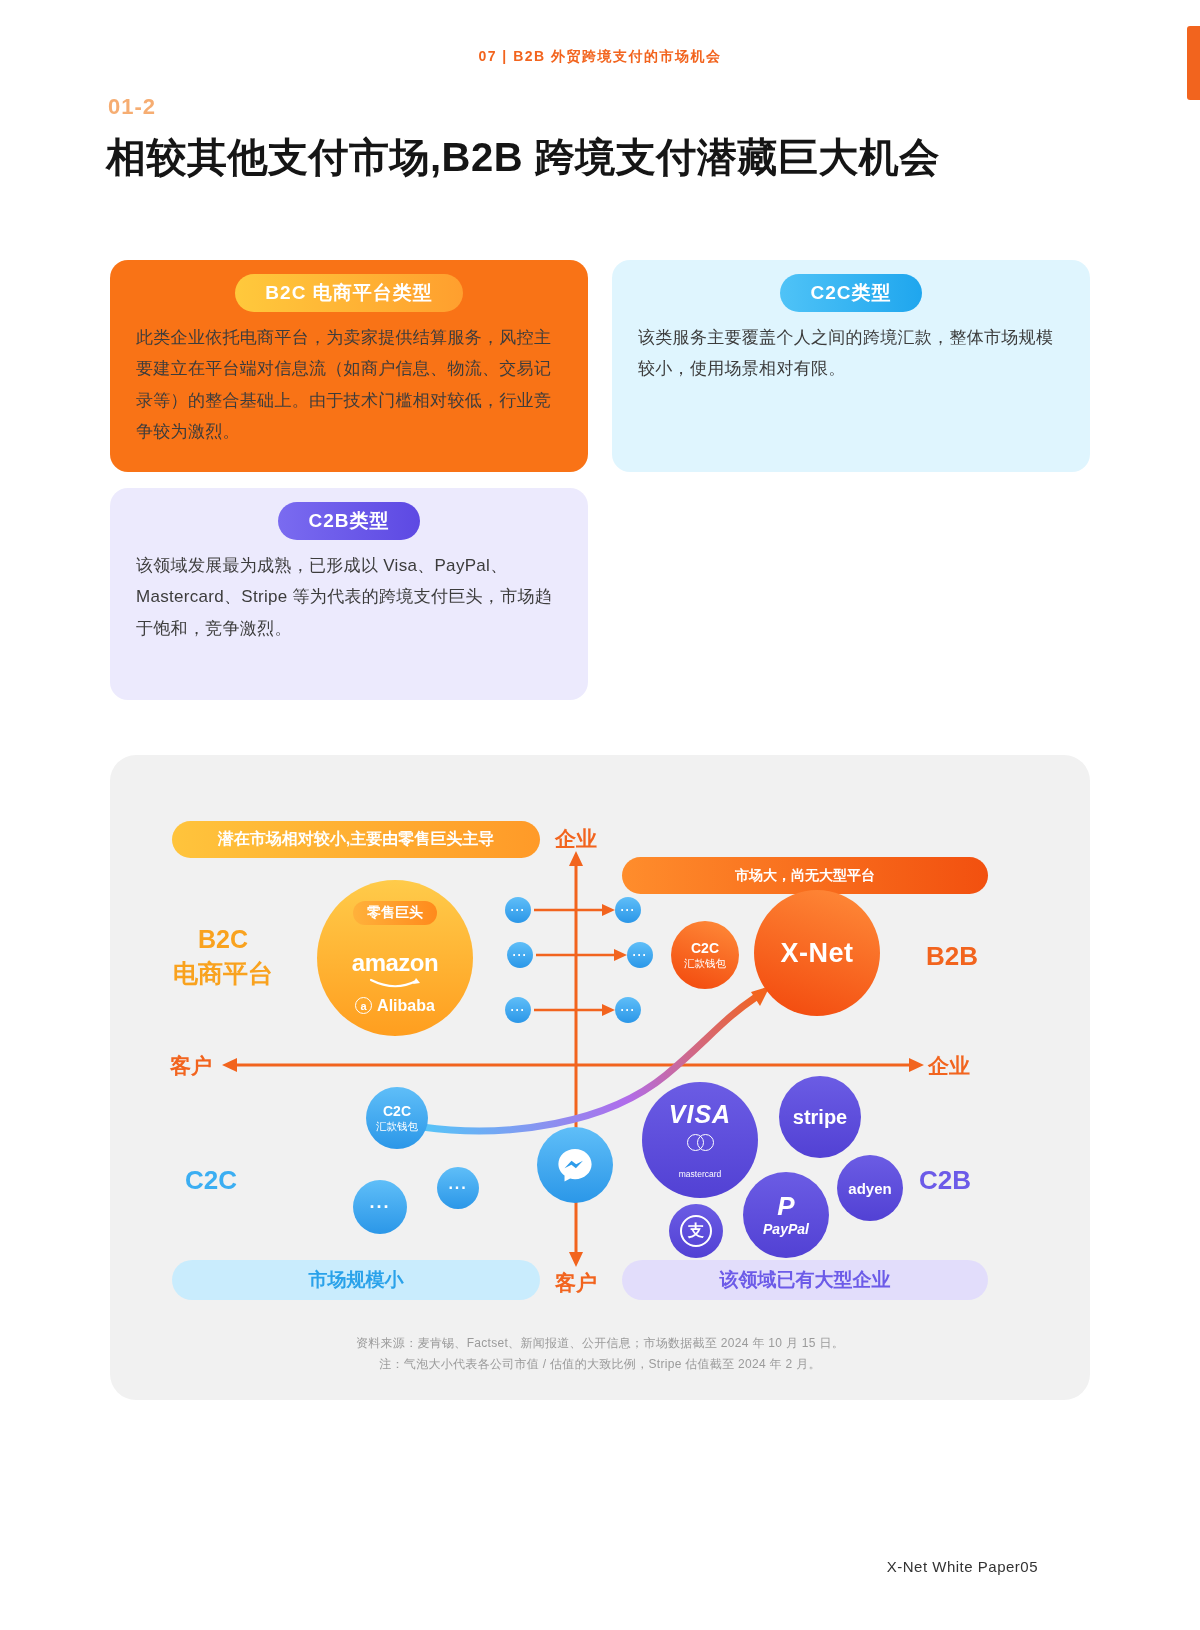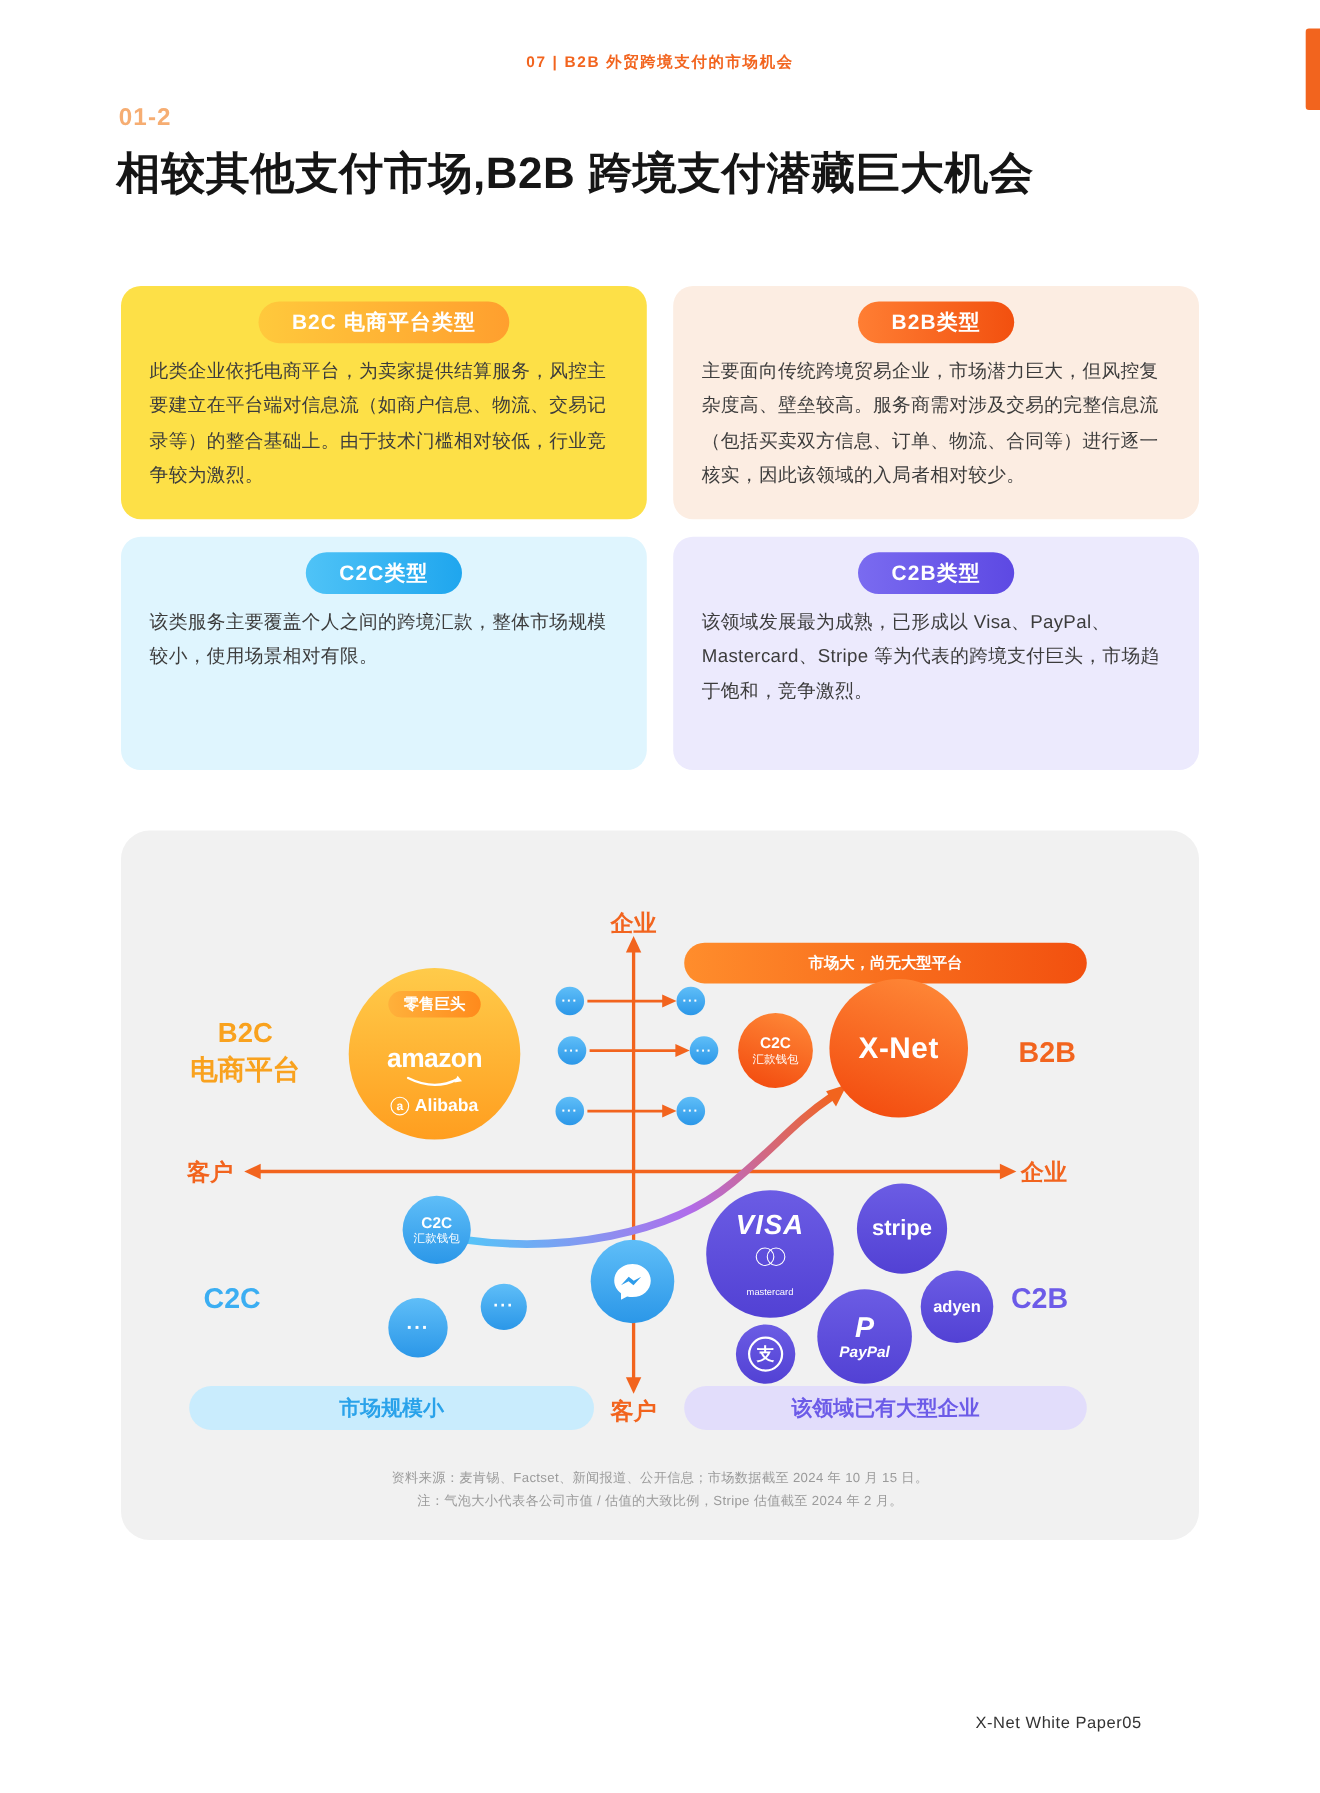--- a/index.html
+++ b/index.html
@@ -12,21 +12,21 @@
     position:absolute; top:48px; left:0; width:100%; text-align:center;
     color:#F2641E; font-size:14px; font-weight:bold; letter-spacing:1.5px;
   }
   .edge-tab { position:absolute; top:26px; right:0; width:13px; height:74px; background:#F2641E; border-radius:3px 0 0 3px; }
   .section-no { position:absolute; top:94px; left:108px; color:#F6AD72; font-size:22px; font-weight:bold; letter-spacing:1px; }
   .page-title { position:absolute; top:130px; left:106px; width:1000px; color:#151515; font-size:40px; font-weight:bold; letter-spacing:0.5px; }
   .intro { position:absolute; top:212px; left:108px; font-size:17px; color:#3A3A3A; letter-spacing:0.5px; }
 
   .cards { position:absolute; top:260px; left:110px; width:980px; display:grid; grid-template-columns:1fr 1fr; gap:16px 24px; }
   .card { border-radius:18px; padding:14px 26px 14px; min-height:212px; }
-  .card-b2c { background:#fde047; }
+  .card-b2c { background:#f97316; }
   .card-b2b { background:#FCEDE2; }
   .card-c2c { background:#DFF5FE; }
   .card-c2b { background:#ECEAFD; }
   .pill { display:block; width:max-content; margin:0 auto 10px; padding:6px 30px; border-radius:999px; color:#fff; font-size:19px; font-weight:bold; letter-spacing:1px; }
   .pill-yellow { background:linear-gradient(90deg,#FFC93C,#FF9F2E); }
   .pill-orange { background:linear-gradient(90deg,#FF7E33,#F2500F); }
   .pill-blue   { background:linear-gradient(90deg,#4FC3F7,#1FA6EE); }
   .pill-purple { background:linear-gradient(90deg,#7A6BF0,#5D49E3); }
   .card-body { font-size:17px; line-height:1.85; color:#3C3C3C; letter-spacing:0.3px; }
 
@@ -105,24 +105,20 @@
   <div class="edge-tab"></div>
 
   <div class="section-no">01-2</div>
   <h1 class="page-title">相较其他支付市场,B2B 跨境支付潜藏巨大机会</h1>
 
   <div class="cards">
     <div class="card card-b2c">
       <span class="pill pill-yellow">B2C 电商平台类型</span>
       <p class="card-body">此类企业依托电商平台，为卖家提供结算服务，风控主要建立在平台端对信息流（如商户信息、物流、交易记录等）的整合基础上。由于技术门槛相对较低，行业竞争较为激烈。</p>
     </div>
-    <div class="card card-b2b">
-      <span class="pill pill-orange">B2B类型</span>
-      <p class="card-body">主要面向传统跨境贸易企业，市场潜力巨大，但风控复杂度高、壁垒较高。服务商需对涉及交易的完整信息流（包括买卖双方信息、订单、物流、合同等）进行逐一核实，因此该领域的入局者相对较少。</p>
-    </div>
     <div class="card card-c2c">
       <span class="pill pill-blue">C2C类型</span>
       <p class="card-body">该类服务主要覆盖个人之间的跨境汇款，整体市场规模较小，使用场景相对有限。</p>
     </div>
     <div class="card card-c2b">
       <span class="pill pill-purple">C2B类型</span>
       <p class="card-body">该领域发展最为成熟，已形成以 Visa、PayPal、Mastercard、Stripe 等为代表的跨境支付巨头，市场趋于饱和，竞争激烈。</p>
     </div>
   </div>
 
@@ -149,20 +145,21 @@
       <polygon points="505,155 492,149 492,161" fill="#F2641E"></polygon>
       <line x1="426" y1="200" x2="505" y2="200" stroke="#F2641E" stroke-width="2.5"></line>
       <polygon points="517,200 504,194 504,206" fill="#F2641E"></polygon>
       <line x1="424" y1="255" x2="493" y2="255" stroke="#F2641E" stroke-width="2.5"></line>
       <polygon points="505,255 492,249 492,261" fill="#F2641E"></polygon>
 
       <path d="M 312 372 C 400 384, 498 368, 556 320 C 596 287, 612 265, 646 242" fill="none" stroke="url(#curveGrad)" stroke-width="7" stroke-linecap="round"></path>
       <polygon points="660,231 641,237 650,251" fill="#F2641E"></polygon>
     </svg>
 
+    <div class="banner banner-left">潜在市场相对较小,主要由零售巨头主导</div>
     <div class="banner banner-right">市场大，尚无大型平台</div>
 
     <div class="axis-label axis-top">企业</div>
     <div class="axis-label axis-bottom">客户</div>
     <div class="axis-label axis-left">客户</div>
     <div class="axis-label axis-right">企业</div>
 
     <div class="q-label q-b2c">
       <div>B2C</div>
       <div>电商平台</div>

